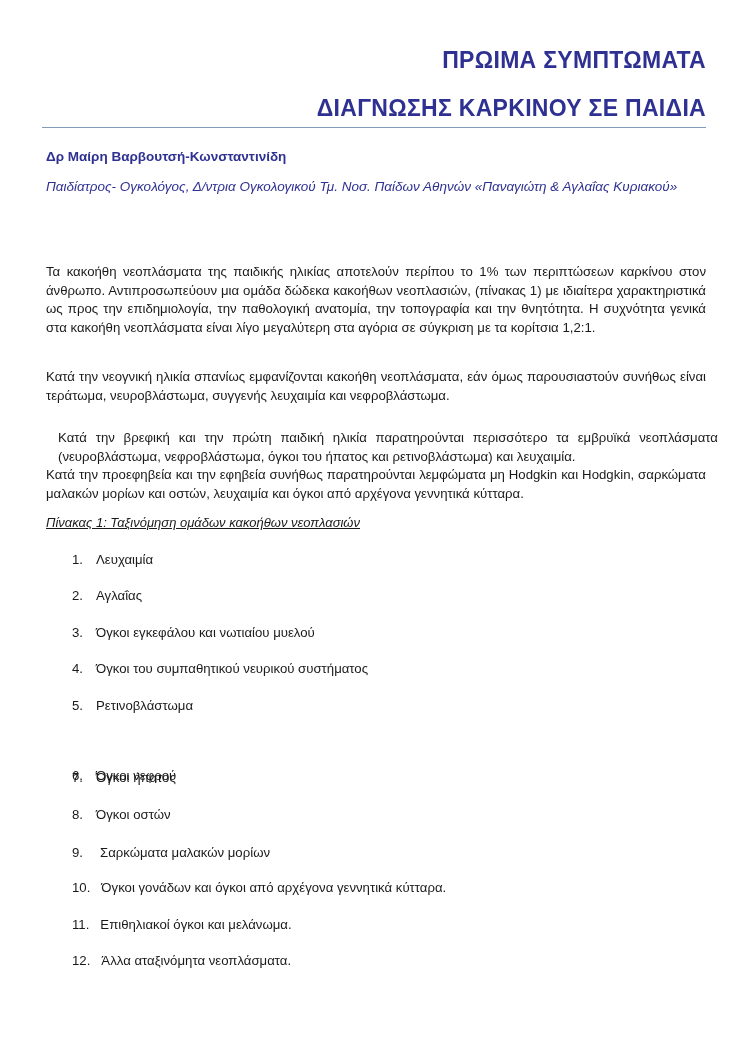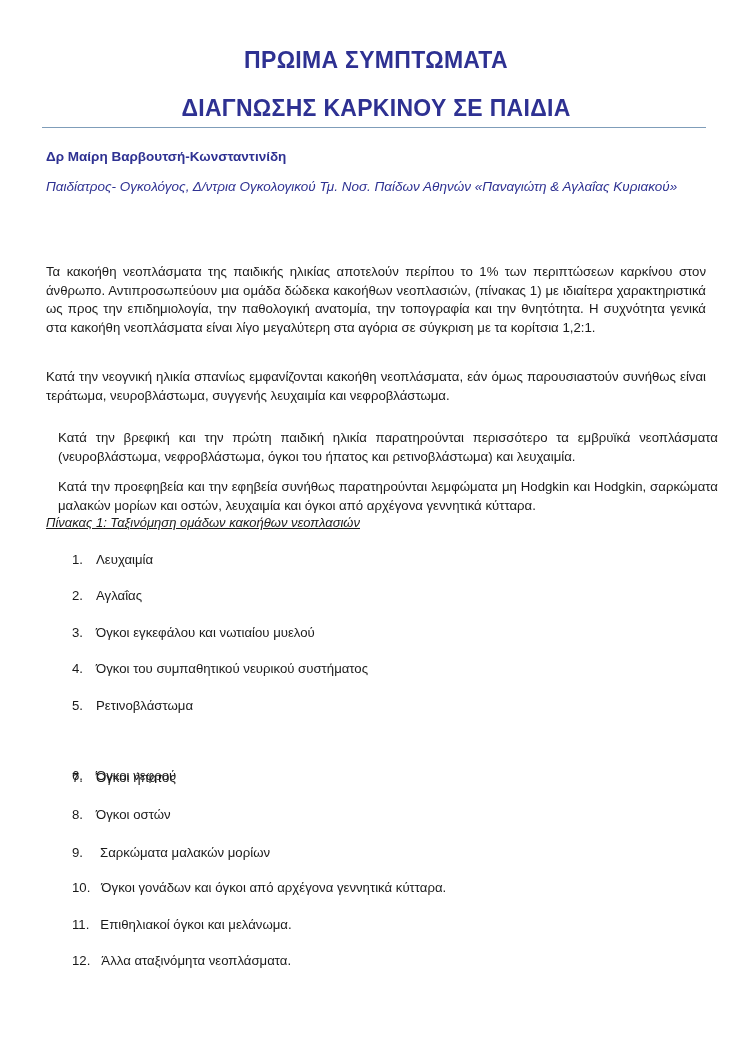--- a/index.html
+++ b/index.html
@@ -18,21 +18,21 @@
   .page {
     position: absolute;
     left: 46px;
     top: 0;
     width: 660px;
   }
   .title-line {
     position: absolute;
     left: 0;
     width: 660px;
-    text-align: center;
+    text-align: right;
     font-weight: bold;
     font-size: 23px;
     color: #2E3192;
     letter-spacing: 0.3px;
   }
   .title-1 { top: 47px; }
   .title-2 { top: 95px; }
   .title-rule {
     position: absolute;
     left: -4px;
@@ -107,21 +107,21 @@
   <div class="title-line title-1">ΠΡΩΙΜΑ ΣΥΜΠΤΩΜΑΤΑ</div>
   <div class="title-line title-2">ΔΙΑΓΝΩΣΗΣ ΚΑΡΚΙΝΟΥ ΣΕ ΠΑΙΔΙΑ</div>
   <div class="title-rule"></div>
 
   <div class="author">Δρ Μαίρη Βαρβουτσή-Κωνσταντινίδη</div>
   <div class="affiliation">Παιδίατρος- Ογκολόγος, Δ/ντρια Ογκολογικού Τμ. Νοσ. Παίδων Αθηνών «Παναγιώτη &amp; Αγλαΐας Κυριακού»</div>
 
   <p class="para p1" style="margin:0">Τα κακοήθη νεοπλάσματα της παιδικής ηλικίας αποτελούν περίπου το 1% των περιπτώσεων καρκίνου στον άνθρωπο. Αντιπροσωπεύουν μια ομάδα δώδεκα κακοήθων νεοπλασιών, (πίνακας 1) με ιδιαίτερα χαρακτηριστικά ως προς την επιδημιολογία, την παθολογική ανατομία, την τοπογραφία και την θνητότητα. Η συχνότητα γενικά στα κακοήθη νεοπλάσματα είναι λίγο μεγαλύτερη στα αγόρια σε σύγκριση με τα κορίτσια 1,2:1.</p>
   <p class="para p2" style="margin:0">Κατά την νεογνική ηλικία σπανίως εμφανίζονται κακοήθη νεοπλάσματα, εάν όμως παρουσιαστούν συνήθως είναι τεράτωμα, νευροβλάστωμα, συγγενής λευχαιμία και νεφροβλάστωμα.</p>
   <p class="para p3" style="margin:12px">Κατά την βρεφική και την πρώτη παιδική ηλικία παρατηρούνται περισσότερο τα εμβρυϊκά νεοπλάσματα (νευροβλάστωμα, νεφροβλάστωμα, όγκοι του ήπατος και ρετινοβλάστωμα) και λευχαιμία.</p>
-  <p class="para p4" style="margin:12px">Κατά την προεφηβεία και την εφηβεία συνήθως παρατηρούνται λεμφώματα μη Hodgkin και Hodgkin, σαρκώματα μαλακών μορίων και οστών, λευχαιμία και όγκοι από αρχέγονα γεννητικά κύτταρα.</p>
+  <p class="para p4" style="margin:0">Κατά την προεφηβεία και την εφηβεία συνήθως παρατηρούνται λεμφώματα μη Hodgkin και Hodgkin, σαρκώματα μαλακών μορίων και οστών, λευχαιμία και όγκοι από αρχέγονα γεννητικά κύτταρα.</p>
 
   <div class="table-caption">Πίνακας 1: Ταξινόμηση ομάδων κακοήθων νεοπλασιών</div>
 
   <div class="list-item" style="top:552px"><span class="num">1.</span><span>Λευχαιμία</span></div>
   <div class="list-item" style="top:588px"><span class="num">2.</span><span>Αγλαΐας</span></div>
   <div class="list-item" style="top:625px"><span class="num">3.</span><span>Όγκοι εγκεφάλου και νωτιαίου μυελού</span></div>
   <div class="list-item" style="top:661px"><span class="num">4.</span><span>Όγκοι του συμπαθητικού νευρικού συστήματος</span></div>
   <div class="list-item" style="top:698px"><span class="num">5.</span><span>Ρετινοβλάστωμα</span></div>
   <div class="list-item" style="top:768px"><span class="num">6.</span><span>Όγκοι νεφρού</span></div>
   <div class="list-item" style="top:770px"><span class="num">7.</span><span>Όγκοι ήπατος</span></div>

